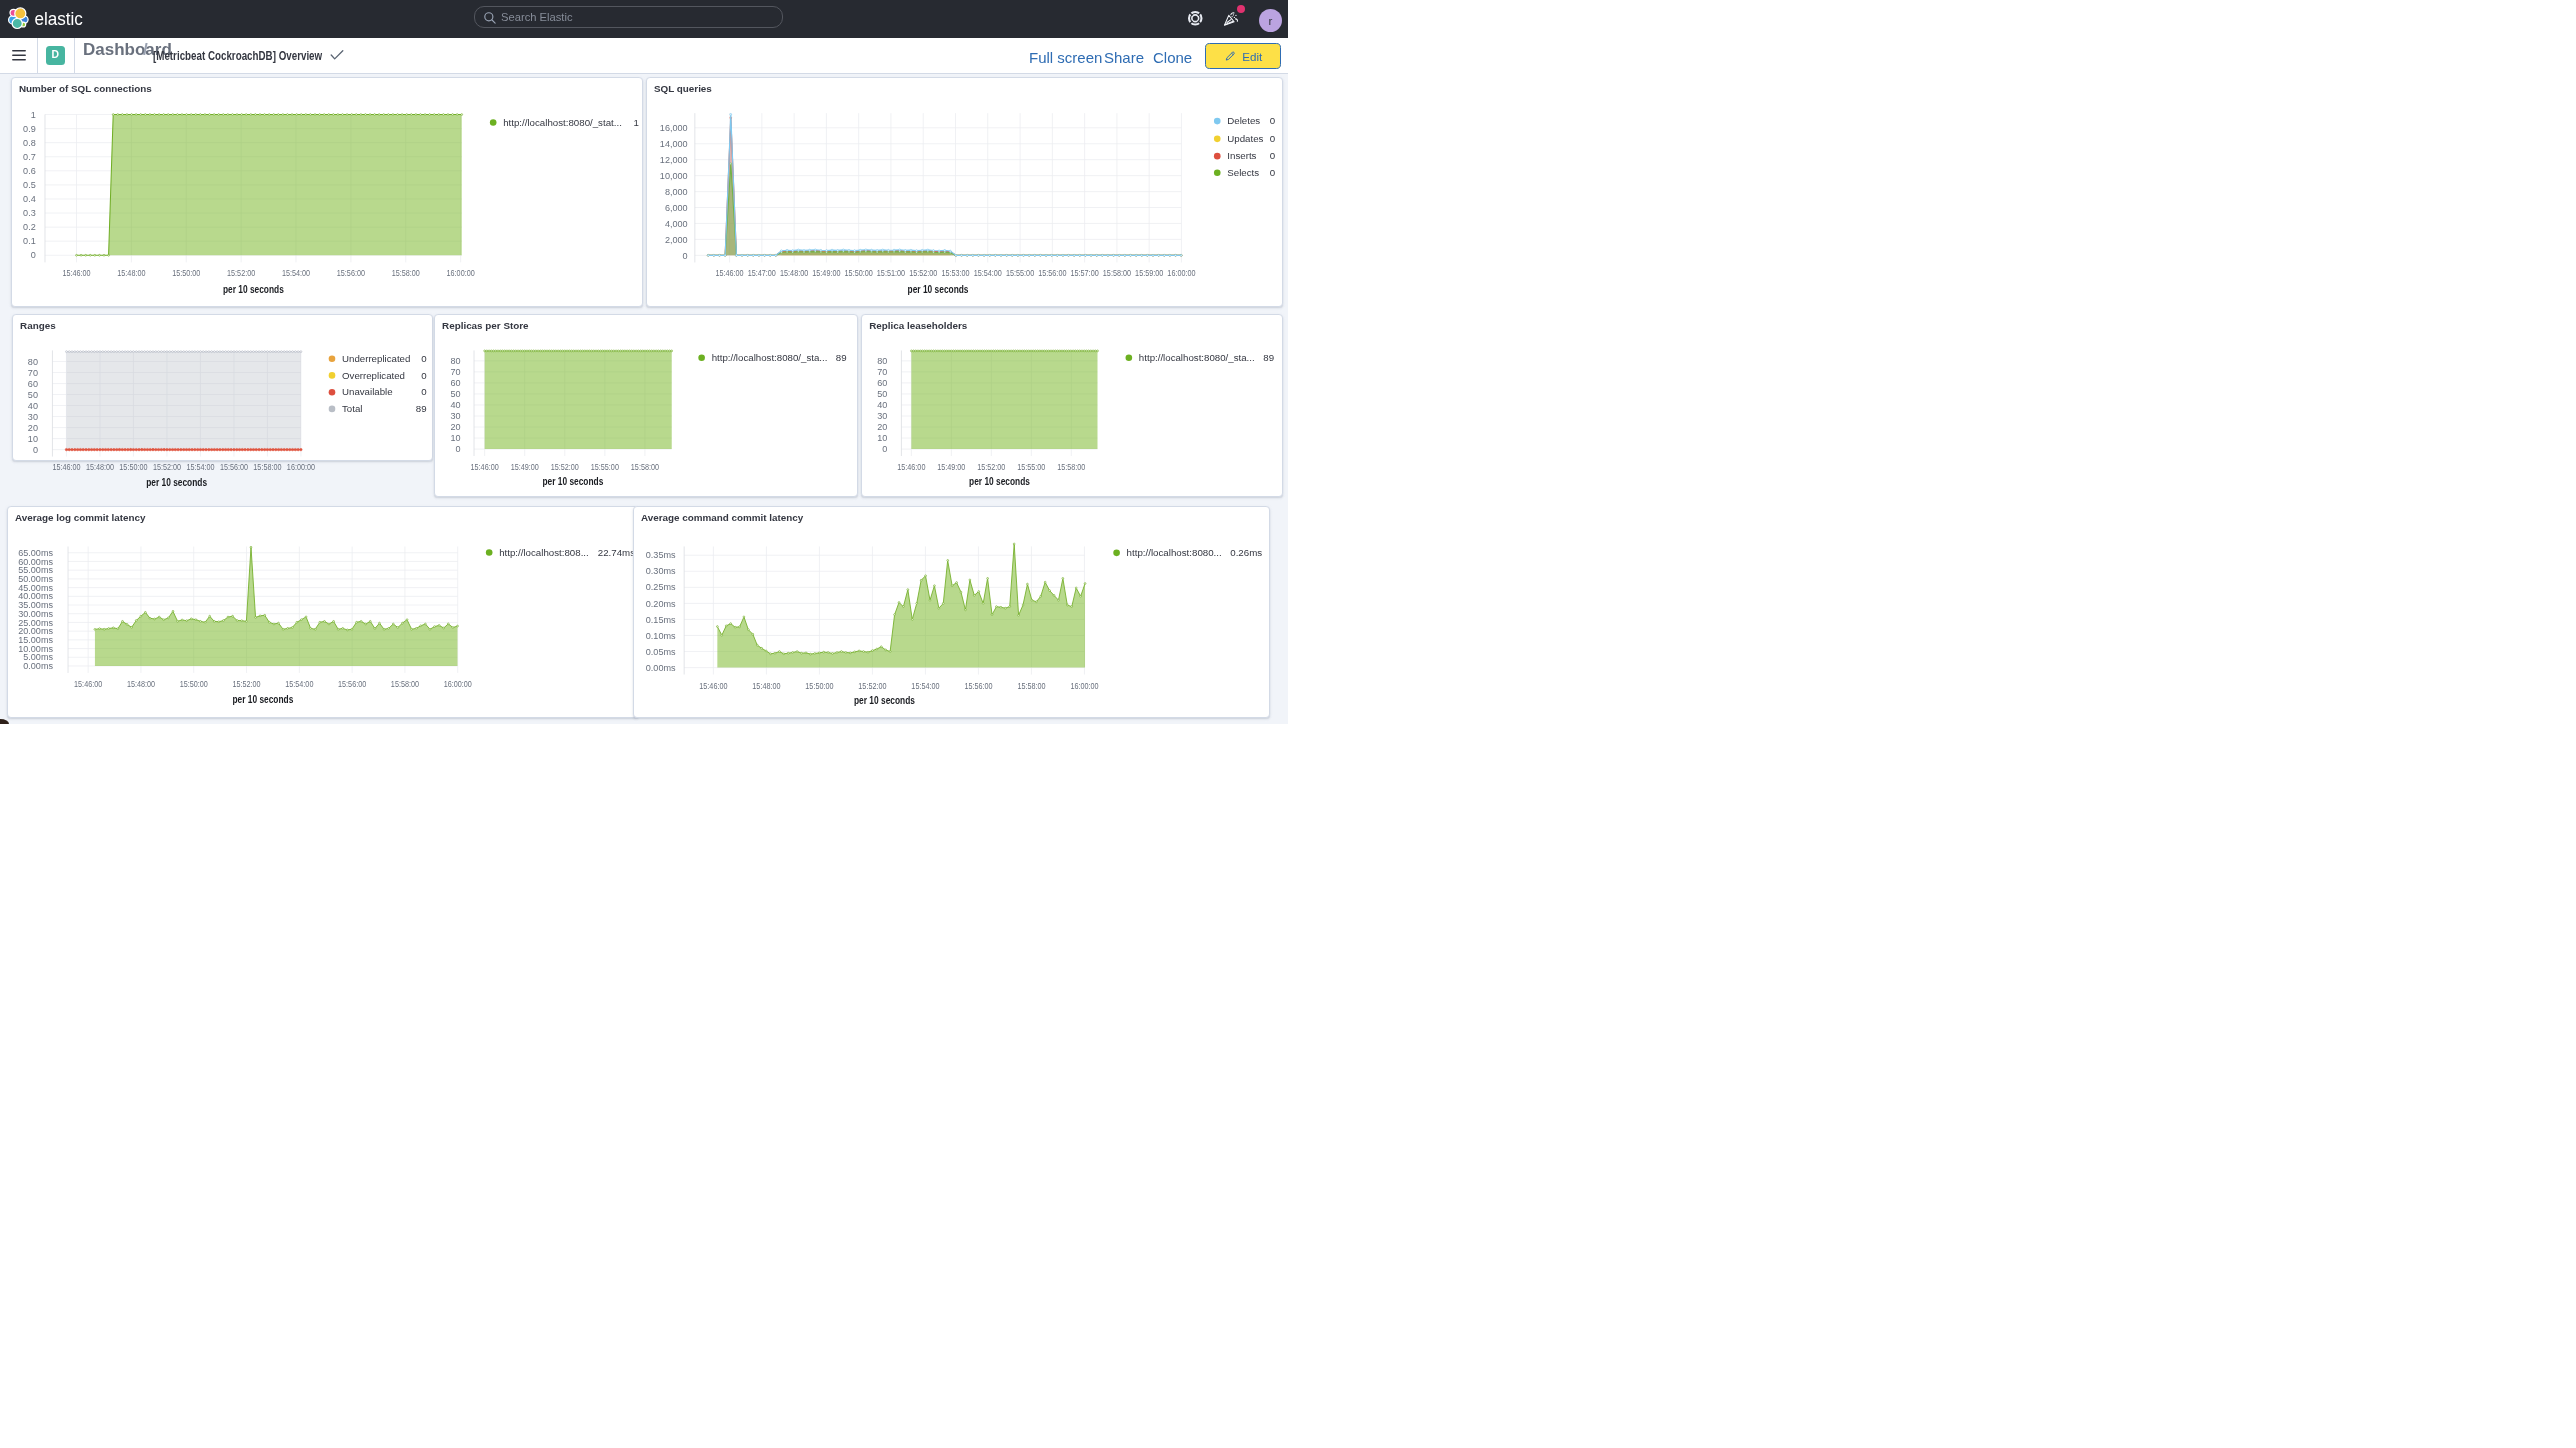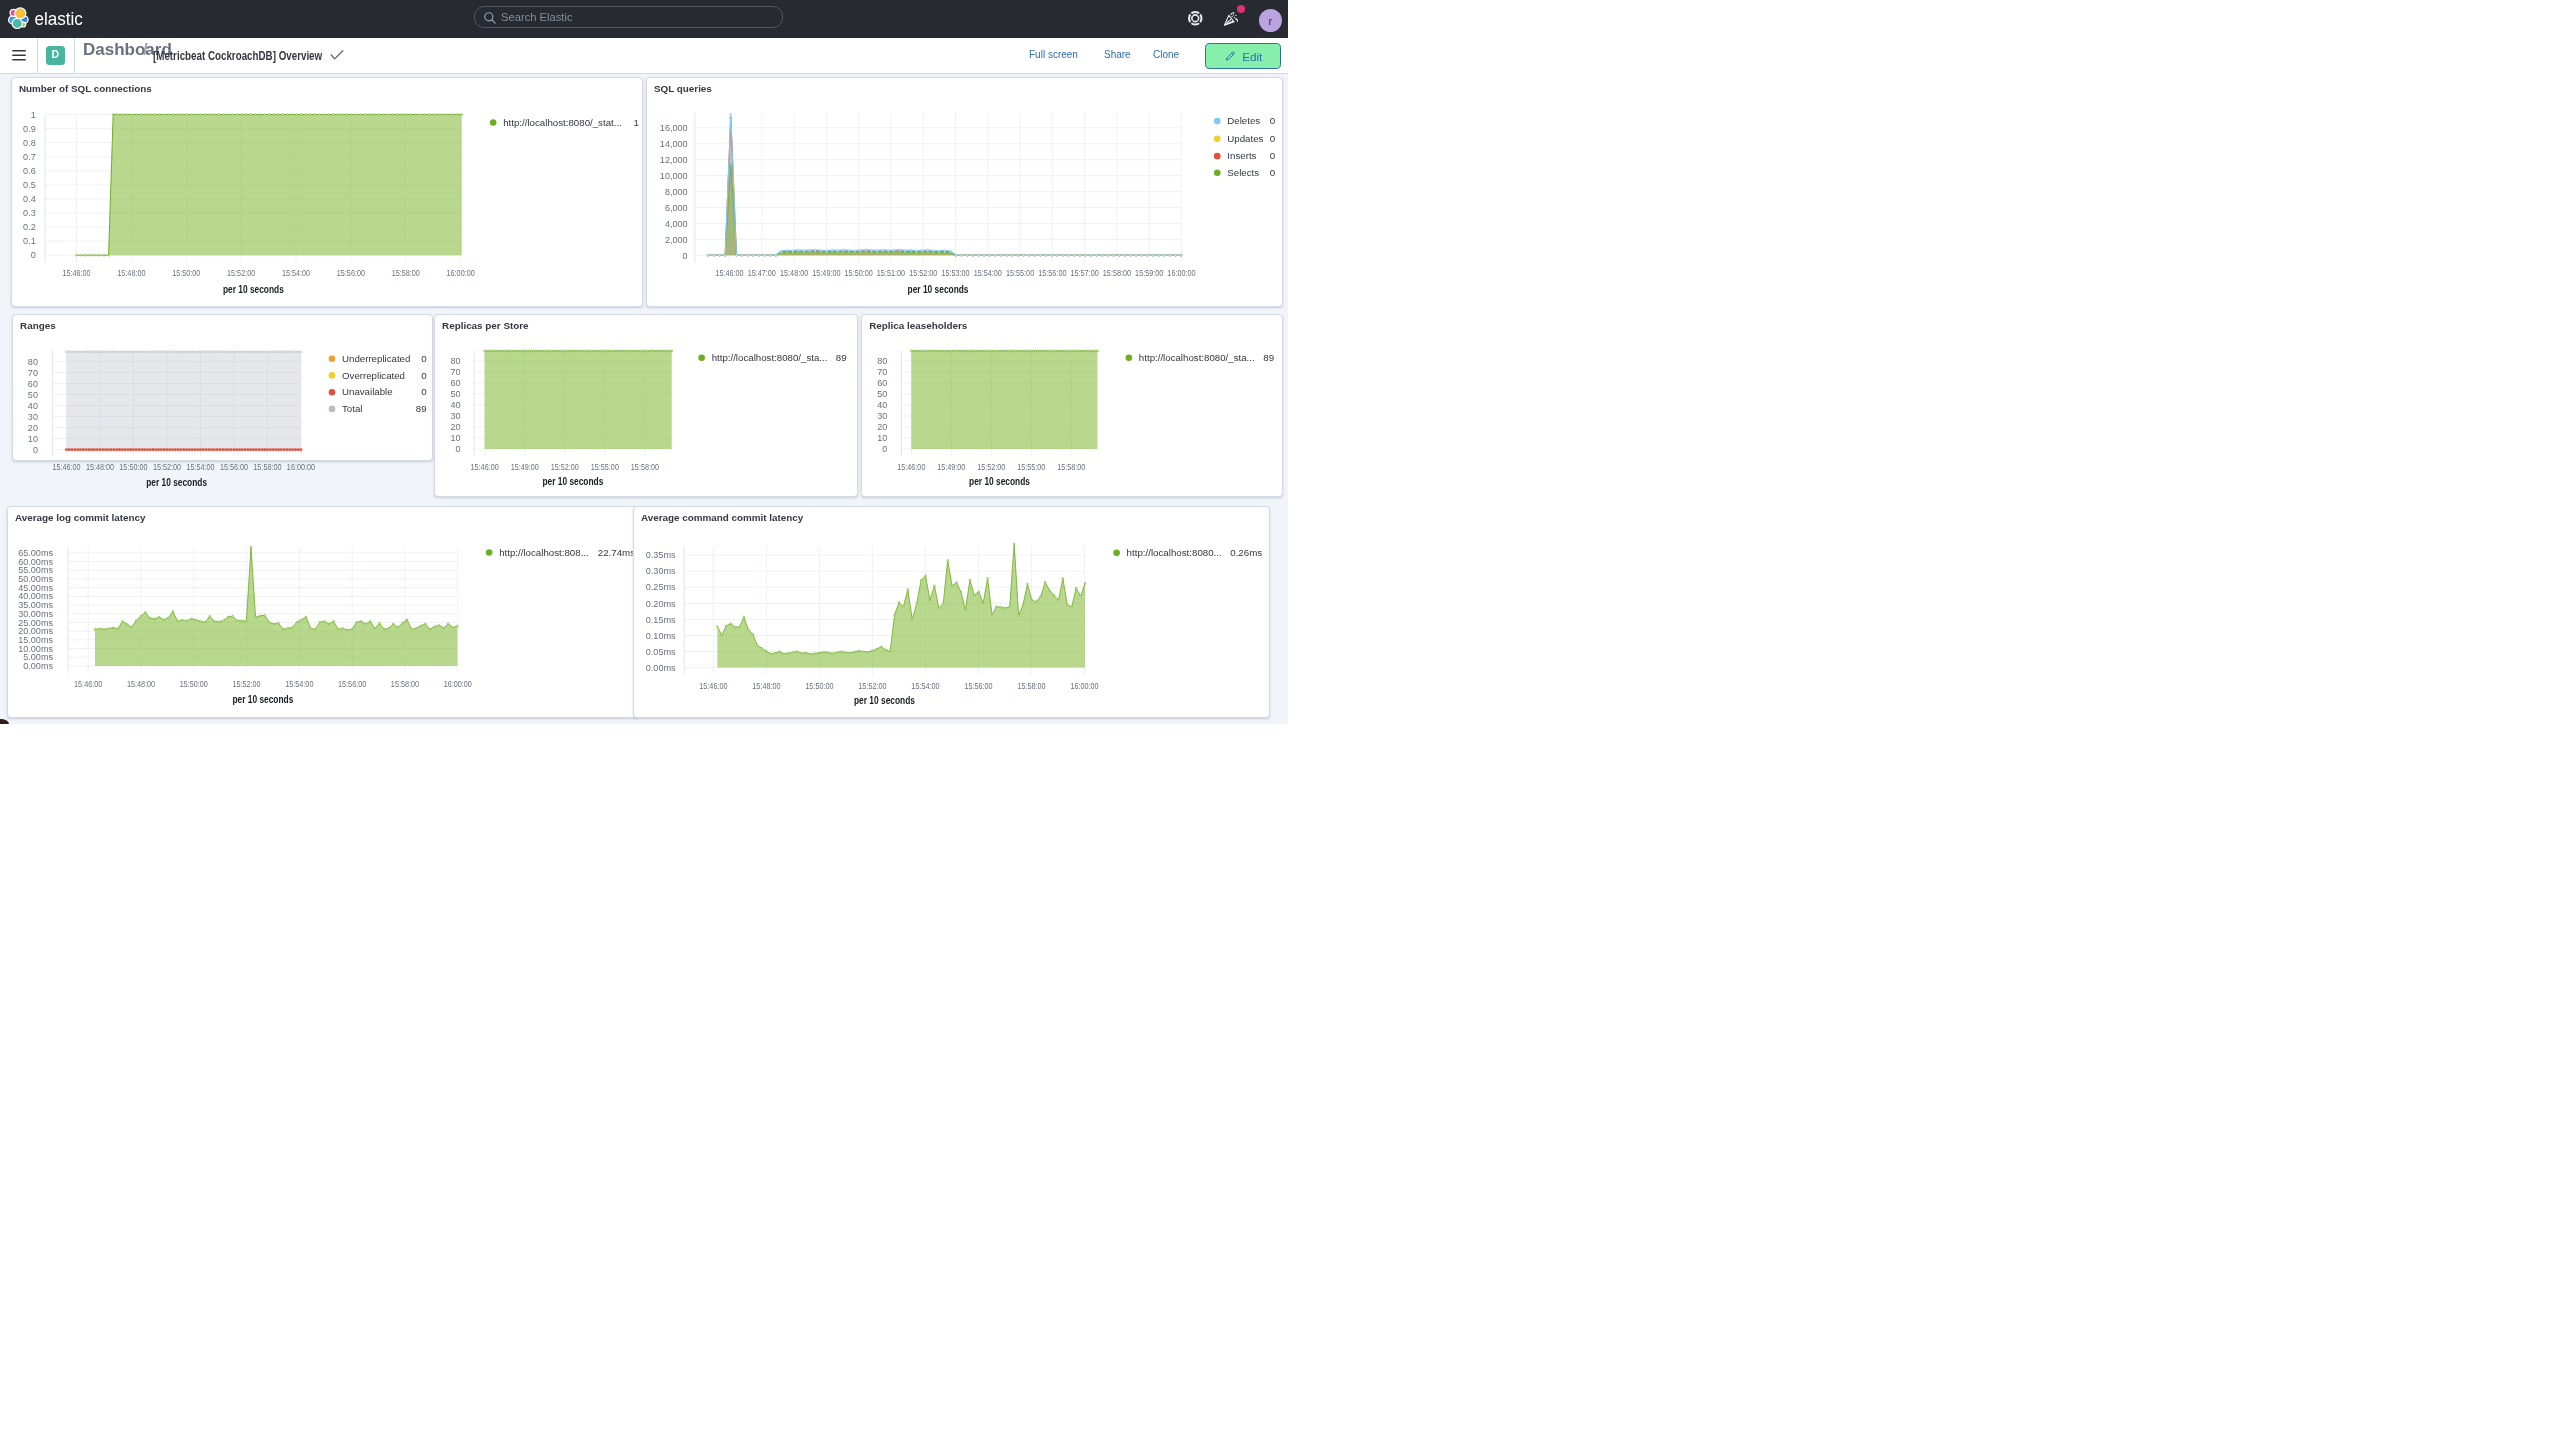--- a/index.html
+++ b/index.html
@@ -5,22 +5,22 @@
 html,body { width:1288px; height:724px; overflow:hidden; font-family:"Liberation Sans", sans-serif; }
 #page { position:relative; width:1288px; height:724px; background:#f1f4f9;padding-left:29px; }
 #navbar { position:absolute; left:0; top:0; width:1288px; height:38px; background:#272a31; }
 #searchbox { position:absolute; left:474px; top:5.8px; width:309px; height:22px; border:0.8px solid #53565e; border-radius:10px; }
 #searchbox span { position:absolute; left:26px; top:3.9px; font-size:11.2px; color:#878d99; }
 #crumbbar { position:absolute; left:0; top:38px; width:1288px; height:36px; background:#fff; border-bottom:0.8px solid #d3dae6; }
 .vsep { position:absolute; top:38px; width:0.8px; height:36px; background:#d3dae6; }
 #dbadge { position:absolute; left:46px; top:46px; width:18.5px; height:18.5px; border-radius:3.5px; background:#47b5a0; color:#fff; font-size:10.4px; font-weight:bold; text-align:center; line-height:18.5px; }
 .crumb { position:absolute; top:40px; font-size:17px; color:#69707d;font-weight:bold; }
 #dashtitle { position:absolute; left:153px; top:49px; font-size:12.3px; font-weight:600; color:#343741; transform:scaleX(0.796); transform-origin:left center; white-space:nowrap; }
-.navlink { position:absolute; top:49px; font-size:10px; color:#2e6cb3; }
-#editbtn { position:absolute; left:1205px; top:43px; width:76px; height:26px; border:0.8px solid #2e6cb3; border-radius:4.6px; background:#86efac; color:#2e6cb3; display:flex; align-items:center; justify-content:center; gap:6.2px; font-size:11.6px; font-weight:500; }
+.navlink { position:absolute; top:49px; font-size:15px; color:#2e6cb3; }
+#editbtn { position:absolute; left:1205px; top:43px; width:76px; height:26px; border:0.8px solid #2e6cb3; border-radius:4.6px; background:#fde047; color:#2e6cb3; display:flex; align-items:center; justify-content:center; gap:6.2px; font-size:11.6px; font-weight:500; }
 .panel { position:absolute; background:#fff; border:0.8px solid #d3dae6; border-radius:3.9px; box-shadow:0 1.5px 1.5px -0.8px rgba(152,162,179,0.3),0 0.8px 3.9px -1.5px rgba(152,162,179,0.3); }
 .panel svg { position:absolute; left:0; top:0; }
 #avatar { position:absolute; left:1259px; top:8.5px; width:23px; height:23px; border-radius:50%; background:#bba3e0; color:#343741; font-size:11.6px; text-align:center; line-height:23px; }
 </style></head>
 <body>
 <div id="page">
   <div id="navbar">
     <svg width="100" height="37" viewBox="0 0 130 48" style="position:absolute;left:0;top:0">
 <g stroke="#fff" stroke-width="1.6">
 <circle cx="16.8" cy="25.8" r="5.6" fill="#3ea0e8"></circle>

